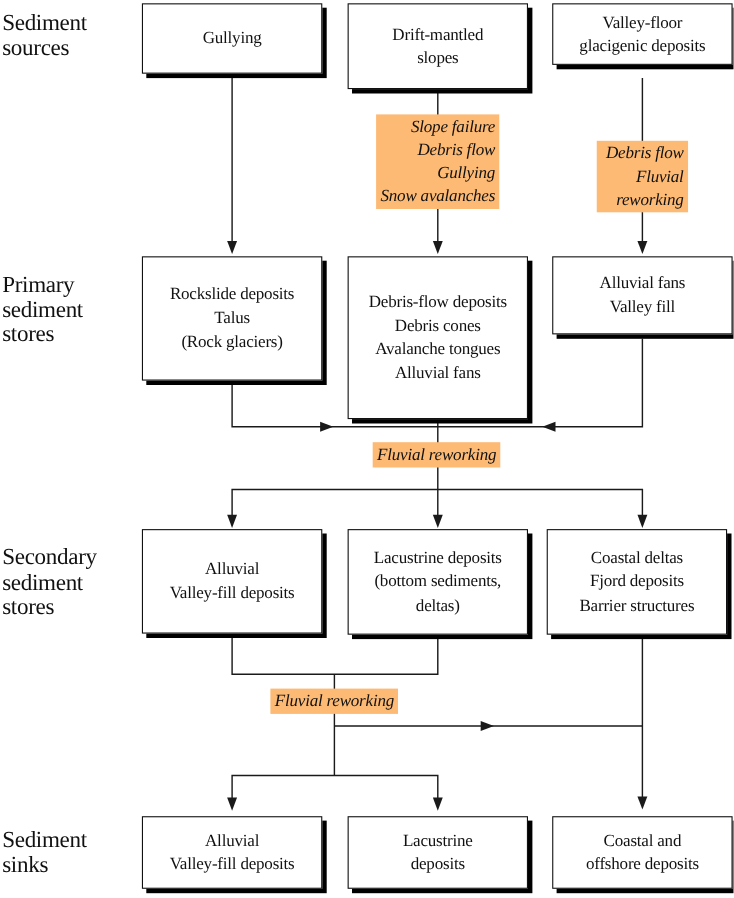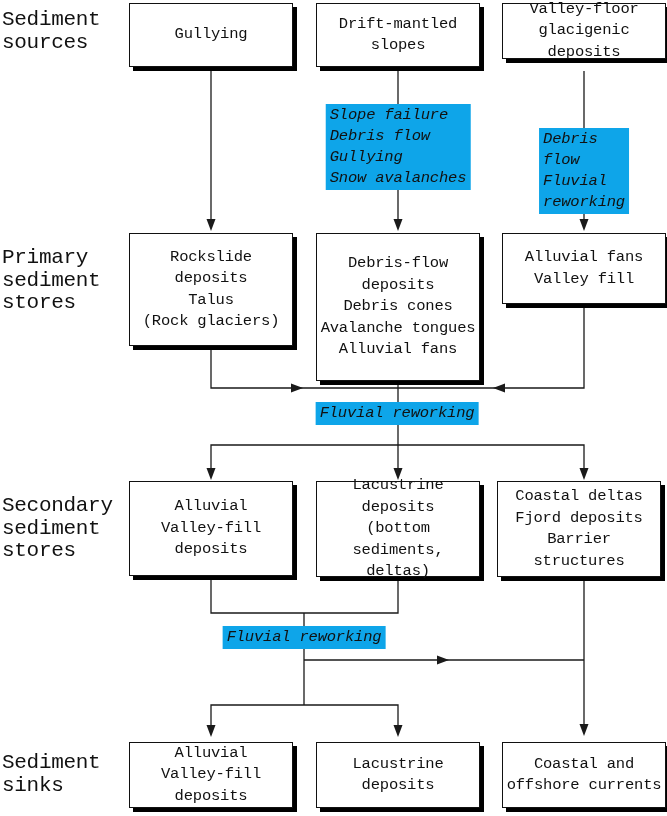--- a/index.html
+++ b/index.html
@@ -2,21 +2,21 @@
 <html><head>
 <meta charset="utf-8">
 <style>
   html, body { margin: 0; padding: 0; background: #ffffff; }
   .canvas {
     position: relative;
     width: 667px;
     height: 816px;
     background: #ffffff;
     overflow: hidden;
-    font-family: Liberation Mono, monospace;
+    font-family: Liberation Serif, serif;
     color: #111111;
   }
   .connectors {
     position: absolute;
     left: 0; top: 0;
     z-index: 1;
   }
   .rowlabel {
     position: absolute;
     left: 2px;
@@ -39,26 +39,26 @@
     text-align: center;
     font-size: 15.5px;
     line-height: 21.5px;
     letter-spacing: -0.2px;
     white-space: pre-line;
     z-index: 2;
   }
   .flabel {
     position: absolute;
     transform: translateX(-50%);
-    text-align: left;
+    text-align: right;
     font-style: italic;
     font-size: 15.5px;
     line-height: 21px;
     letter-spacing: -0.2px;
-    background: #0ea5e9;
+    background: #fdba74;
     padding: 1px 4px;
     white-space: pre-line;
     z-index: 3;
   }
 </style>
 </head>
 <body>
 
 <div class="canvas">
 
@@ -98,21 +98,21 @@
   <div class="rowlabel" style="top:247px">Primary
 sediment
 stores</div>
   <div class="rowlabel" style="top:495px">Secondary
 sediment
 stores</div>
   <div class="rowlabel" style="top:752px">Sediment
 sinks</div>
 
   <div class="box" style="left:129px; top:3px; height:64px">Gullying</div>
-  <div class="box" style="left:316px; top:3px; height:64px">Drift-mantled
+  <div class="box" style="left:316px; top:3px; height:78px">Drift-mantled
 slopes</div>
   <div class="box" style="left:502px; top:3px; height:56px">Valley-floor
 glacigenic deposits</div>
 
   <div class="box" style="left:129px; top:233px; height:113px">Rockslide deposits
 Talus
 (Rock glaciers)</div>
   <div class="box" style="left:316px; top:233px; height:148px">Debris-flow deposits
 Debris cones
 Avalanche tongues
@@ -127,21 +127,21 @@
 deltas)</div>
   <div class="box" style="left:497px; top:481px; height:96px">Coastal deltas
 Fjord deposits
 Barrier structures</div>
 
   <div class="box" style="left:129px; top:742px; height:66px">Alluvial
 Valley-fill deposits</div>
   <div class="box" style="left:316px; top:742px; height:66px">Lacustrine
 deposits</div>
   <div class="box" style="left:502px; top:742px; height:66px">Coastal and
-offshore currents</div>
+offshore deposits</div>
 
   <div class="flabel" style="left:398px; top:104px">Slope failure
 Debris flow
 Gullying
 Snow avalanches</div>
   <div class="flabel" style="left:584px; top:128px">Debris flow
 Fluvial reworking</div>
   <div class="flabel" style="left:397px; top:402px">Fluvial reworking</div>
   <div class="flabel" style="left:304px; top:626px">Fluvial reworking</div>
 

